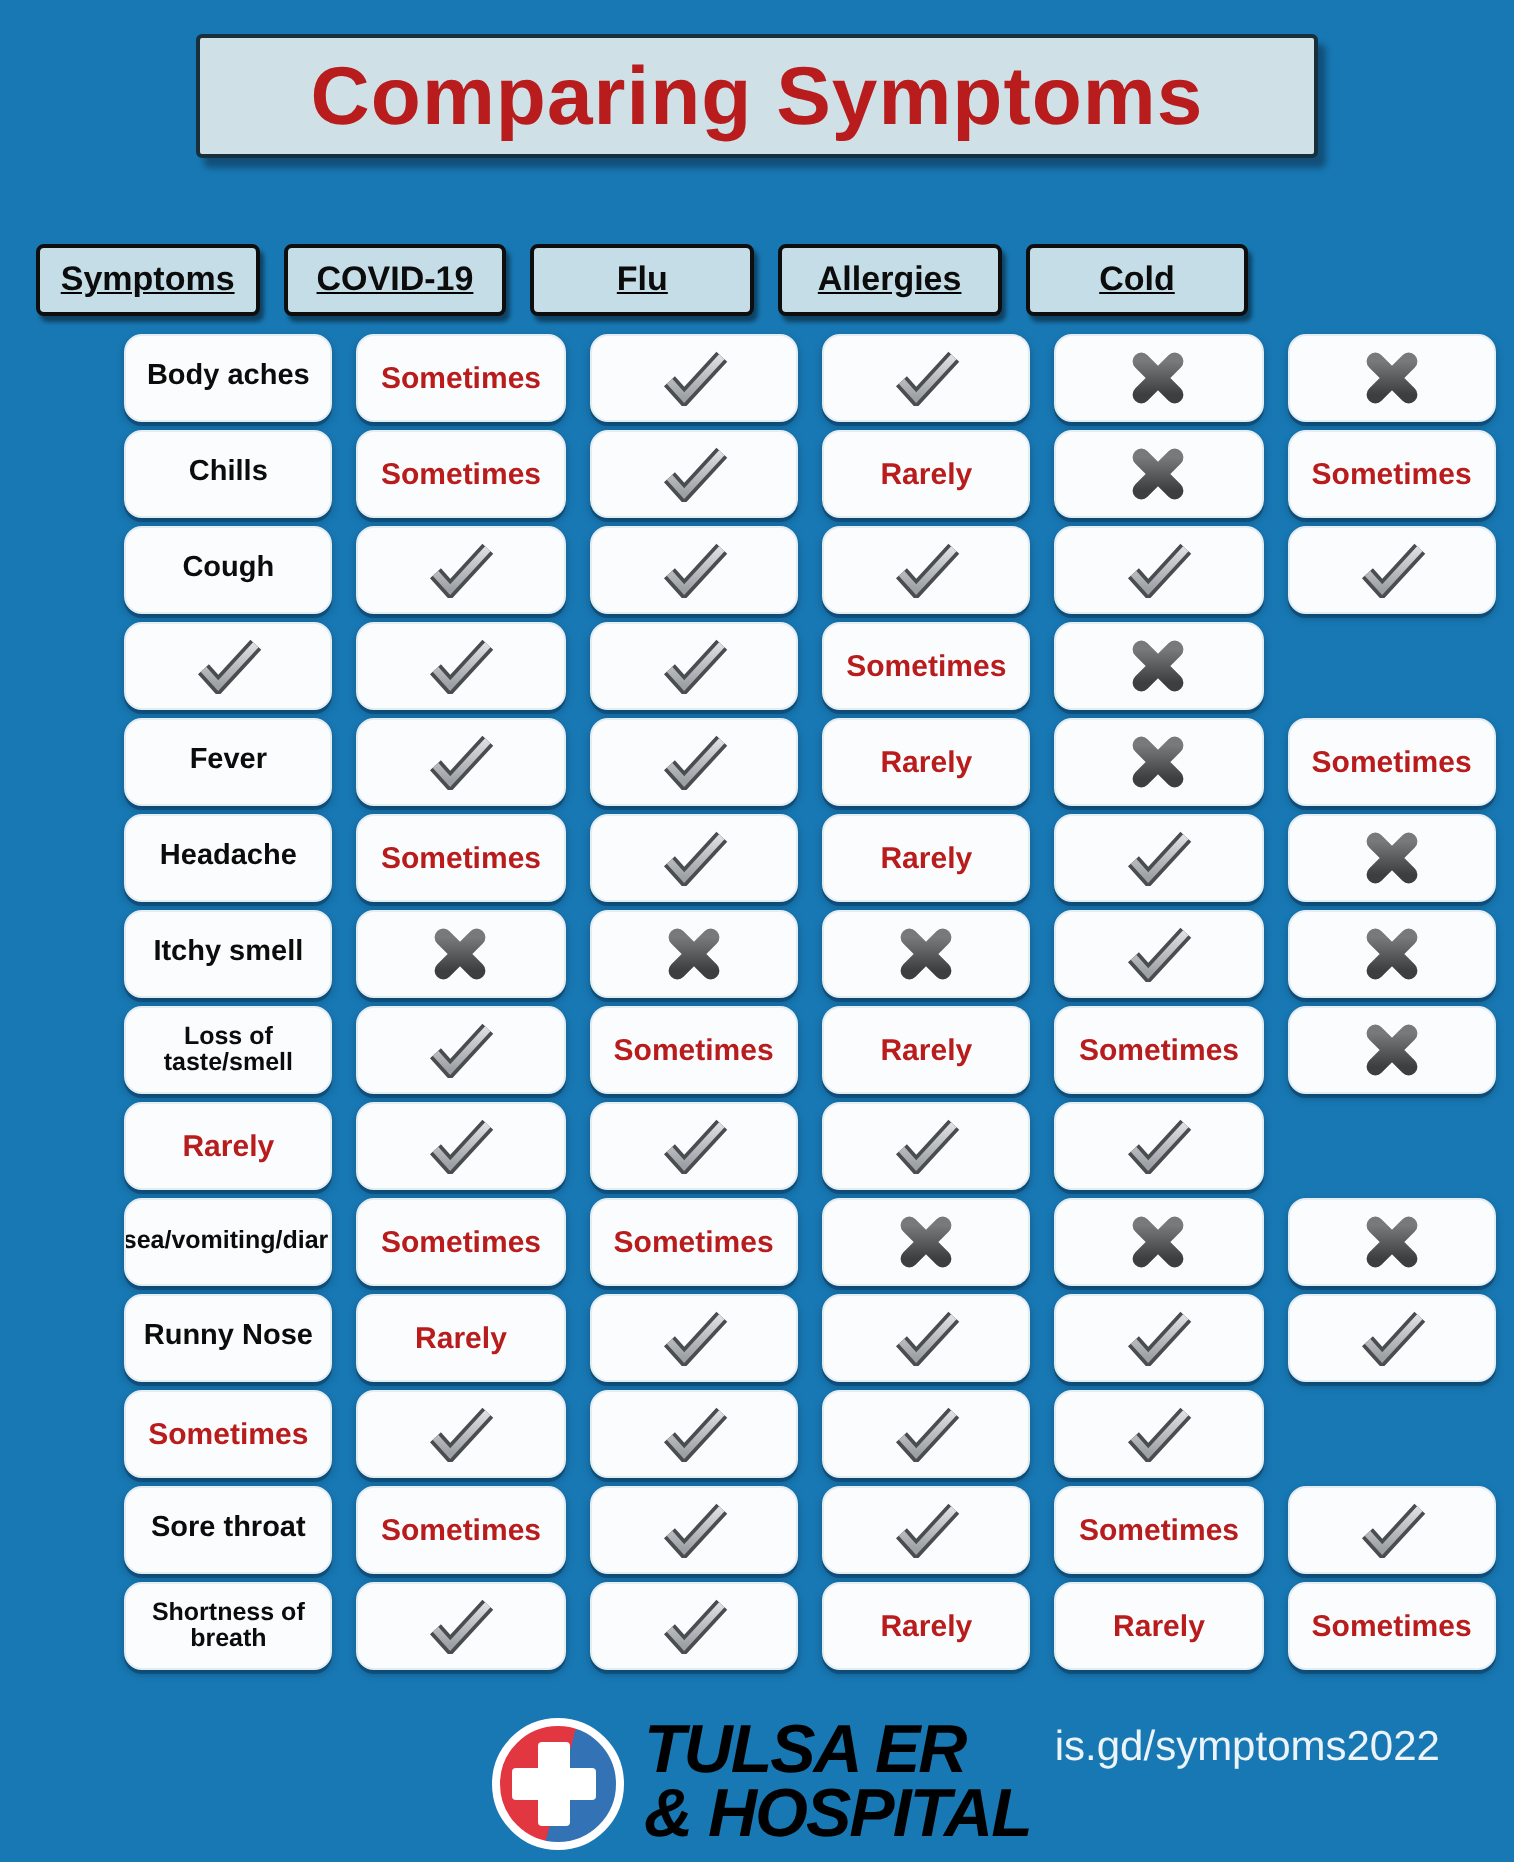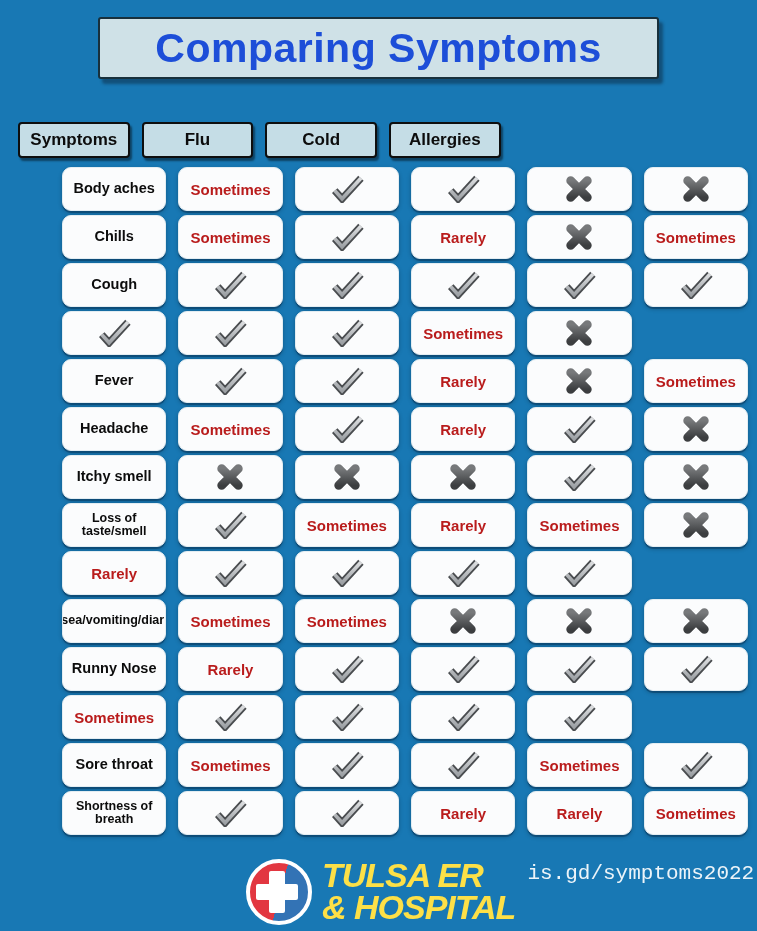--- a/index.html
+++ b/index.html
@@ -21,34 +21,35 @@
     margin: 17px auto 0;
     background: #cfe1e7;
     border: 2px solid #18303c;
     border-radius: 3px;
     box-shadow: 4px 5px 3px rgba(10, 30, 50, 0.45);
     text-align: center;
     height: 58px;
     line-height: 58px;
     font-size: 41px;
     font-weight: bold;
-    color: #1d4ed8;
+    color: #b91c1c;
     letter-spacing: 0.5px;
   }
 
   
   .table {
     width: 730px;
     margin: 43px 0 0 18px;
   }
   .hrow {
     display: grid;
     grid-template-columns: repeat(6, 1fr);
     column-gap: 12px;
     margin-bottom: 9px;
+    text-decoration: underline;
   }
   .hcell {
     height: 32px;
     background: #c5dde6;
     border: 2px solid #0e0e0e;
     border-radius: 4px;
     display: flex;
     align-items: center;
     justify-content: center;
     font-weight: bold;
@@ -123,32 +124,32 @@
   .logo::before {
     width: 16px; height: 42px;
     left: 19px; top: 8px;
   }
   .logo::after {
     width: 42px; height: 16px;
     left: 6px; top: 21px;
   }
   .brand {
     margin-left: 10px;
-    color: #fde047;
+    color: #000000;
     font-weight: bold;
     font-style: italic;
     font-size: 34px;
     line-height: 0.95;
     letter-spacing: -1px;
     white-space: nowrap;
   }
   .url {
     margin-left: 12px;
     margin-top: 3px;
-    font-family: Liberation Mono, monospace;
+    font-family: Liberation Sans, sans-serif;
     font-size: 21px;
     color: #ecf4f9;
     white-space: nowrap;
   }
 </style>
 </head>
 <body>
 
 <svg width="0" height="0" style="position:absolute" aria-hidden="true">
   <defs>
@@ -161,23 +162,24 @@
       <stop offset="1" stop-color="#9da1a5"></stop>
     </linearGradient>
   </defs>
 </svg>
 
 <div class="title-box">Comparing Symptoms</div>
 
 <div class="table">
   <div class="hrow">
     <div class="hcell">Symptoms</div>
+    <div class="hcell">COVID-19</div>
     <div class="hcell">Flu</div>
+    <div class="hcell">Allergies</div>
     <div class="hcell">Cold</div>
-    <div class="hcell">Allergies</div>
   </div>
   <div class="rows">
   <div class="trow">
     <div class="cell label-cell">
       <span class="label-text">Body aches</span>
     </div>
     <div class="cell value-cell">
           <span class="value-text">Sometimes</span>
         </div>
     <div class="cell value-cell">

